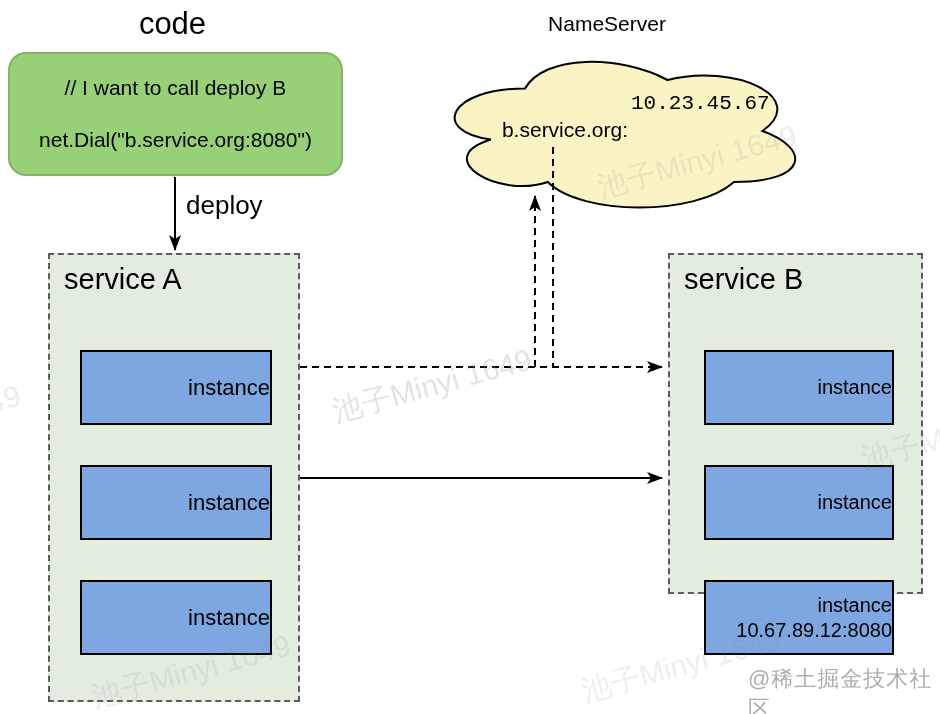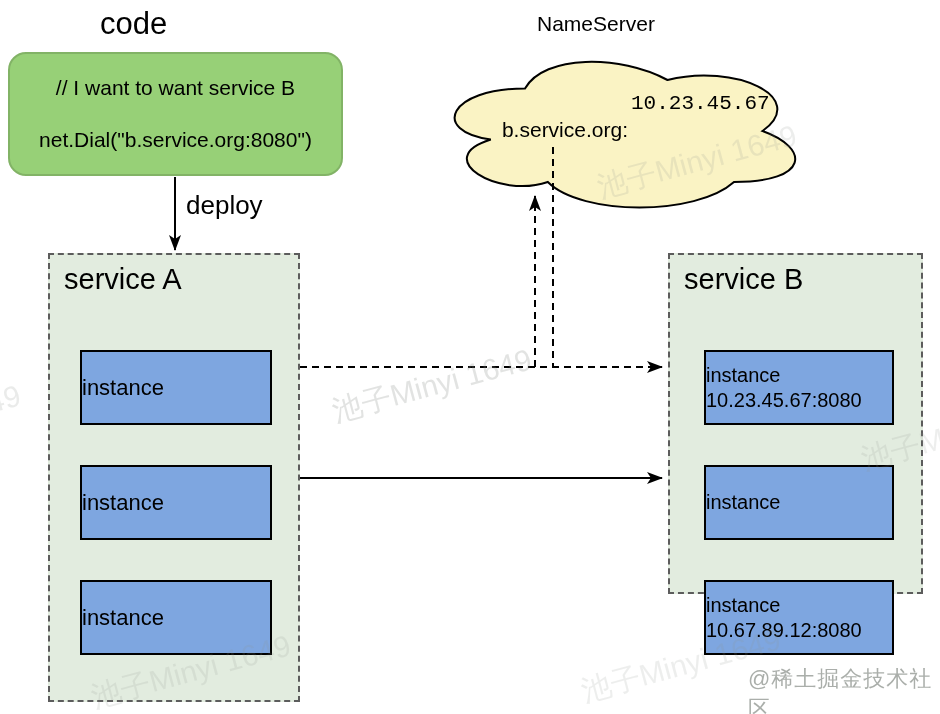--- a/index.html
+++ b/index.html
@@ -4,22 +4,22 @@
 <style>
   html,body { margin:0; padding:0; background:#fff; }
   * { box-sizing:border-box; }
   .stage {
     position:relative; width:940px; height:714px; background:#ffffff;
     font-family:"Liberation Sans", sans-serif; color:#000; overflow:hidden;
   }
   .abs { position:absolute; }
 
   
-  .code-title { left:100px; top:6px; width:145px; font-size:31px; z-index:3; }
-  .ns-title   { left:537px; top:12px; width:140px; font-size:21px; z-index:3; }
+  .code-title { left:100px; top:6px; width:145px; text-align:center; font-size:31px; z-index:3; }
+  .ns-title   { left:537px; top:12px; width:140px; text-align:center; font-size:21px; z-index:3; }
 
   
   .code-box {
     left:8px; top:52px; width:335px; height:124px; border-radius:18px;
     background:var(--code-box-fill,#97d077); border:2px solid var(--code-box-border,#82b366);
     z-index:1;
   }
   .code-line { position:absolute; width:100%; text-align:center; font-size:21px; }
   .code-line.l1 { top:22px; }
   .code-line.l2 { top:74px; }
@@ -37,21 +37,21 @@
   .panel {
     background:var(--panel-fill,#e2ecdf); border:2px dashed var(--panel-border,#5c5c5c); z-index:1;
   }
   .panel-a { left:48px;  top:253px; width:252px; height:449px; }
   .panel-b { left:668px; top:253px; width:255px; height:341px; }
   .panel-title { position:absolute; left:14px; top:8px; font-size:29px; }
 
   .inst {
     position:absolute; width:192px; height:75px;
     background:var(--instance-fill,#7ea6e0); border:2px solid var(--instance-border,#000);
-    display:flex; flex-direction:column; align-items:flex-start; justify-content:center;
+    display:flex; flex-direction:column; align-items:flex-end; justify-content:center;
     text-align:center;
   }
   .panel-a .inst { left:30px; font-size:22px; }
   .panel-b .inst { left:34px; width:190px; font-size:20px; line-height:25px; }
   .row1 { top:95px; } .row2 { top:210px; } .row3 { top:325px; }
 
   
   .wm {
     position:absolute; font-size:30px; color:#8e948e; white-space:nowrap;
     transform:rotate(-15deg); transform-origin:left center; z-index:4; pointer-events:none;
@@ -74,21 +74,21 @@
 
   <span class="wm wm1">池子Minyi 1649</span>
   <span class="wm wm2">池子Minyi 1649</span>
   <span class="wm wm3">池子Minyi 1649</span>
   <span class="wm wm4">池子Minyi 1649</span>
   <span class="wm wm5">池子Minyi 1649</span>
   <span class="wm wm6">池子Minyi 1649</span>
 
   <div class="abs code-title">code</div>
   <div class="abs code-box">
-    <div class="code-line l1">// I want to want service B</div>
+    <div class="code-line l1">// I want to call deploy B</div>
     <div class="code-line l2">net.Dial("b.service.org:8080")</div>
   </div>
   <div class="abs deploy-label">deploy</div>
 
   <div class="abs ns-title">NameServer</div>
 
   <svg class="abs overlay" width="940" height="714" viewBox="0 0 940 714">
     <defs>
       <marker id="ah" markerUnits="userSpaceOnUse" markerWidth="16" markerHeight="12" refX="15" refY="6" orient="auto">
         <path d="M0,0 L16,6 L0,12 L4,6 Z" fill="#000"></path>
@@ -119,21 +119,20 @@
     </div>
     <div class="inst row3">
       <span>instance</span>
     </div>
   </div>
 
   <div class="abs panel panel-b">
     <div class="panel-title">service B</div>
     <div class="inst row1">
       <span>instance</span>
-      <span>10.23.45.67:8080</span>
     </div>
     <div class="inst row2">
       <span>instance</span>
     </div>
     <div class="inst row3">
       <span>instance</span>
       <span>10.67.89.12:8080</span>
     </div>
   </div>
 

